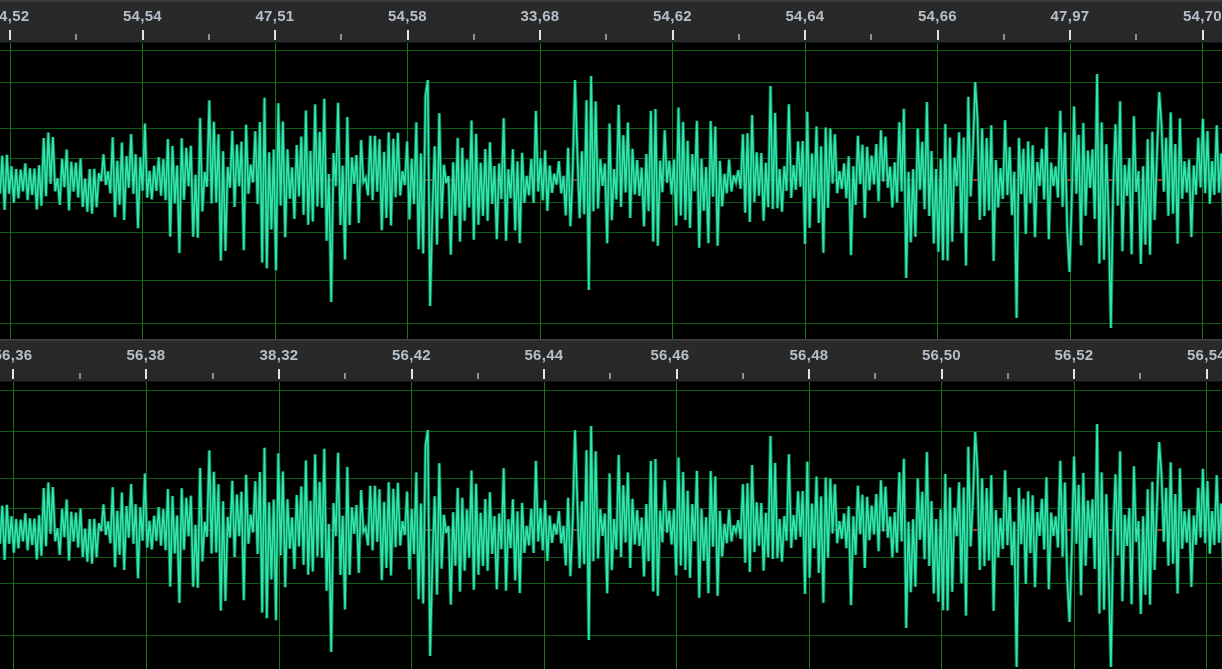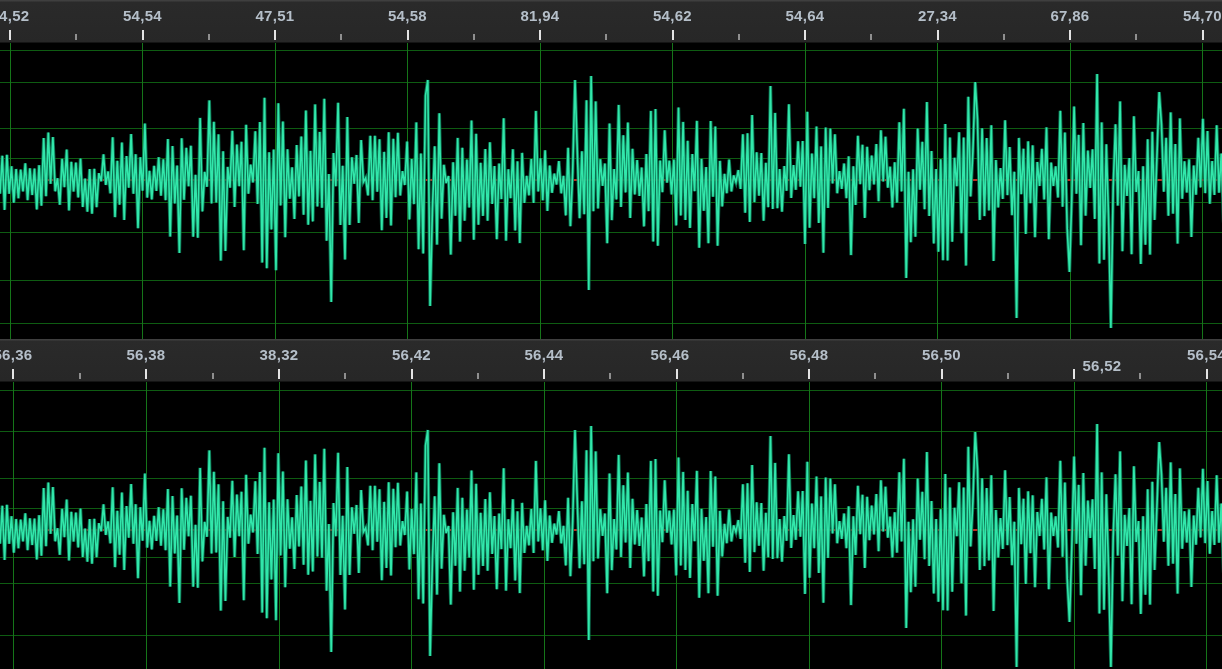--- a/index.html
+++ b/index.html
@@ -30,29 +30,29 @@
 <div id="screen">
     <div class="ruler" style="top: 0px; height: 43px;">
       <div class="time-label" style="left: 10px;">54,52</div>
       <div class="tick major" style="left: 9px;"></div>
       <div class="time-label" style="left: 142.5px;">54,54</div>
       <div class="tick major" style="left: 141.5px;"></div>
       <div class="time-label" style="left: 275px;">47,51</div>
       <div class="tick major" style="left: 274px;"></div>
       <div class="time-label" style="left: 407.5px;">54,58</div>
       <div class="tick major" style="left: 406.5px;"></div>
-      <div class="time-label" style="left: 540px;">81,94</div>
+      <div class="time-label" style="left: 540px;">33,68</div>
       <div class="tick major" style="left: 539px;"></div>
       <div class="time-label" style="left: 672.5px;">54,62</div>
       <div class="tick major" style="left: 671.5px;"></div>
       <div class="time-label" style="left: 805px;">54,64</div>
       <div class="tick major" style="left: 804px;"></div>
-      <div class="time-label" style="left: 937.5px;">27,34</div>
+      <div class="time-label" style="left: 937.5px;">54,66</div>
       <div class="tick major" style="left: 936.5px;"></div>
-      <div class="time-label" style="left: 1070px;">67,86</div>
+      <div class="time-label" style="left: 1070px;">47,97</div>
       <div class="tick major" style="left: 1069px;"></div>
       <div class="time-label" style="left: 1202.5px;">54,70</div>
       <div class="tick major" style="left: 1201.5px;"></div>
       <div class="tick minor" style="left: 75px;"></div>
       <div class="tick minor" style="left: 207.5px;"></div>
       <div class="tick minor" style="left: 340px;"></div>
       <div class="tick minor" style="left: 472.5px;"></div>
       <div class="tick minor" style="left: 605px;"></div>
       <div class="tick minor" style="left: 737.5px;"></div>
       <div class="tick minor" style="left: 870px;"></div>
@@ -69,21 +69,21 @@
       <div class="time-label" style="left: 411.5px;">56,42</div>
       <div class="tick major" style="left: 410.5px;"></div>
       <div class="time-label" style="left: 544px;">56,44</div>
       <div class="tick major" style="left: 543px;"></div>
       <div class="time-label" style="left: 670px;">56,46</div>
       <div class="tick major" style="left: 675.5px;"></div>
       <div class="time-label" style="left: 809px;">56,48</div>
       <div class="tick major" style="left: 808px;"></div>
       <div class="time-label" style="left: 941.5px;">56,50</div>
       <div class="tick major" style="left: 940.5px;"></div>
-      <div class="time-label" style="left: 1102px; margin-top: 11px;">56,52</div>
+      <div class="time-label" style="left: 1074px;">56,52</div>
       <div class="tick major" style="left: 1073px;"></div>
       <div class="time-label" style="left: 1206.5px;">56,54</div>
       <div class="tick major" style="left: 1205.5px;"></div>
       <div class="tick minor" style="left: 78.5px;"></div>
       <div class="tick minor" style="left: 211.5px;"></div>
       <div class="tick minor" style="left: 344.2px;"></div>
       <div class="tick minor" style="left: 476.7px;"></div>
       <div class="tick minor" style="left: 609.2px;"></div>
       <div class="tick minor" style="left: 741.7px;"></div>
       <div class="tick minor" style="left: 874.2px;"></div>

